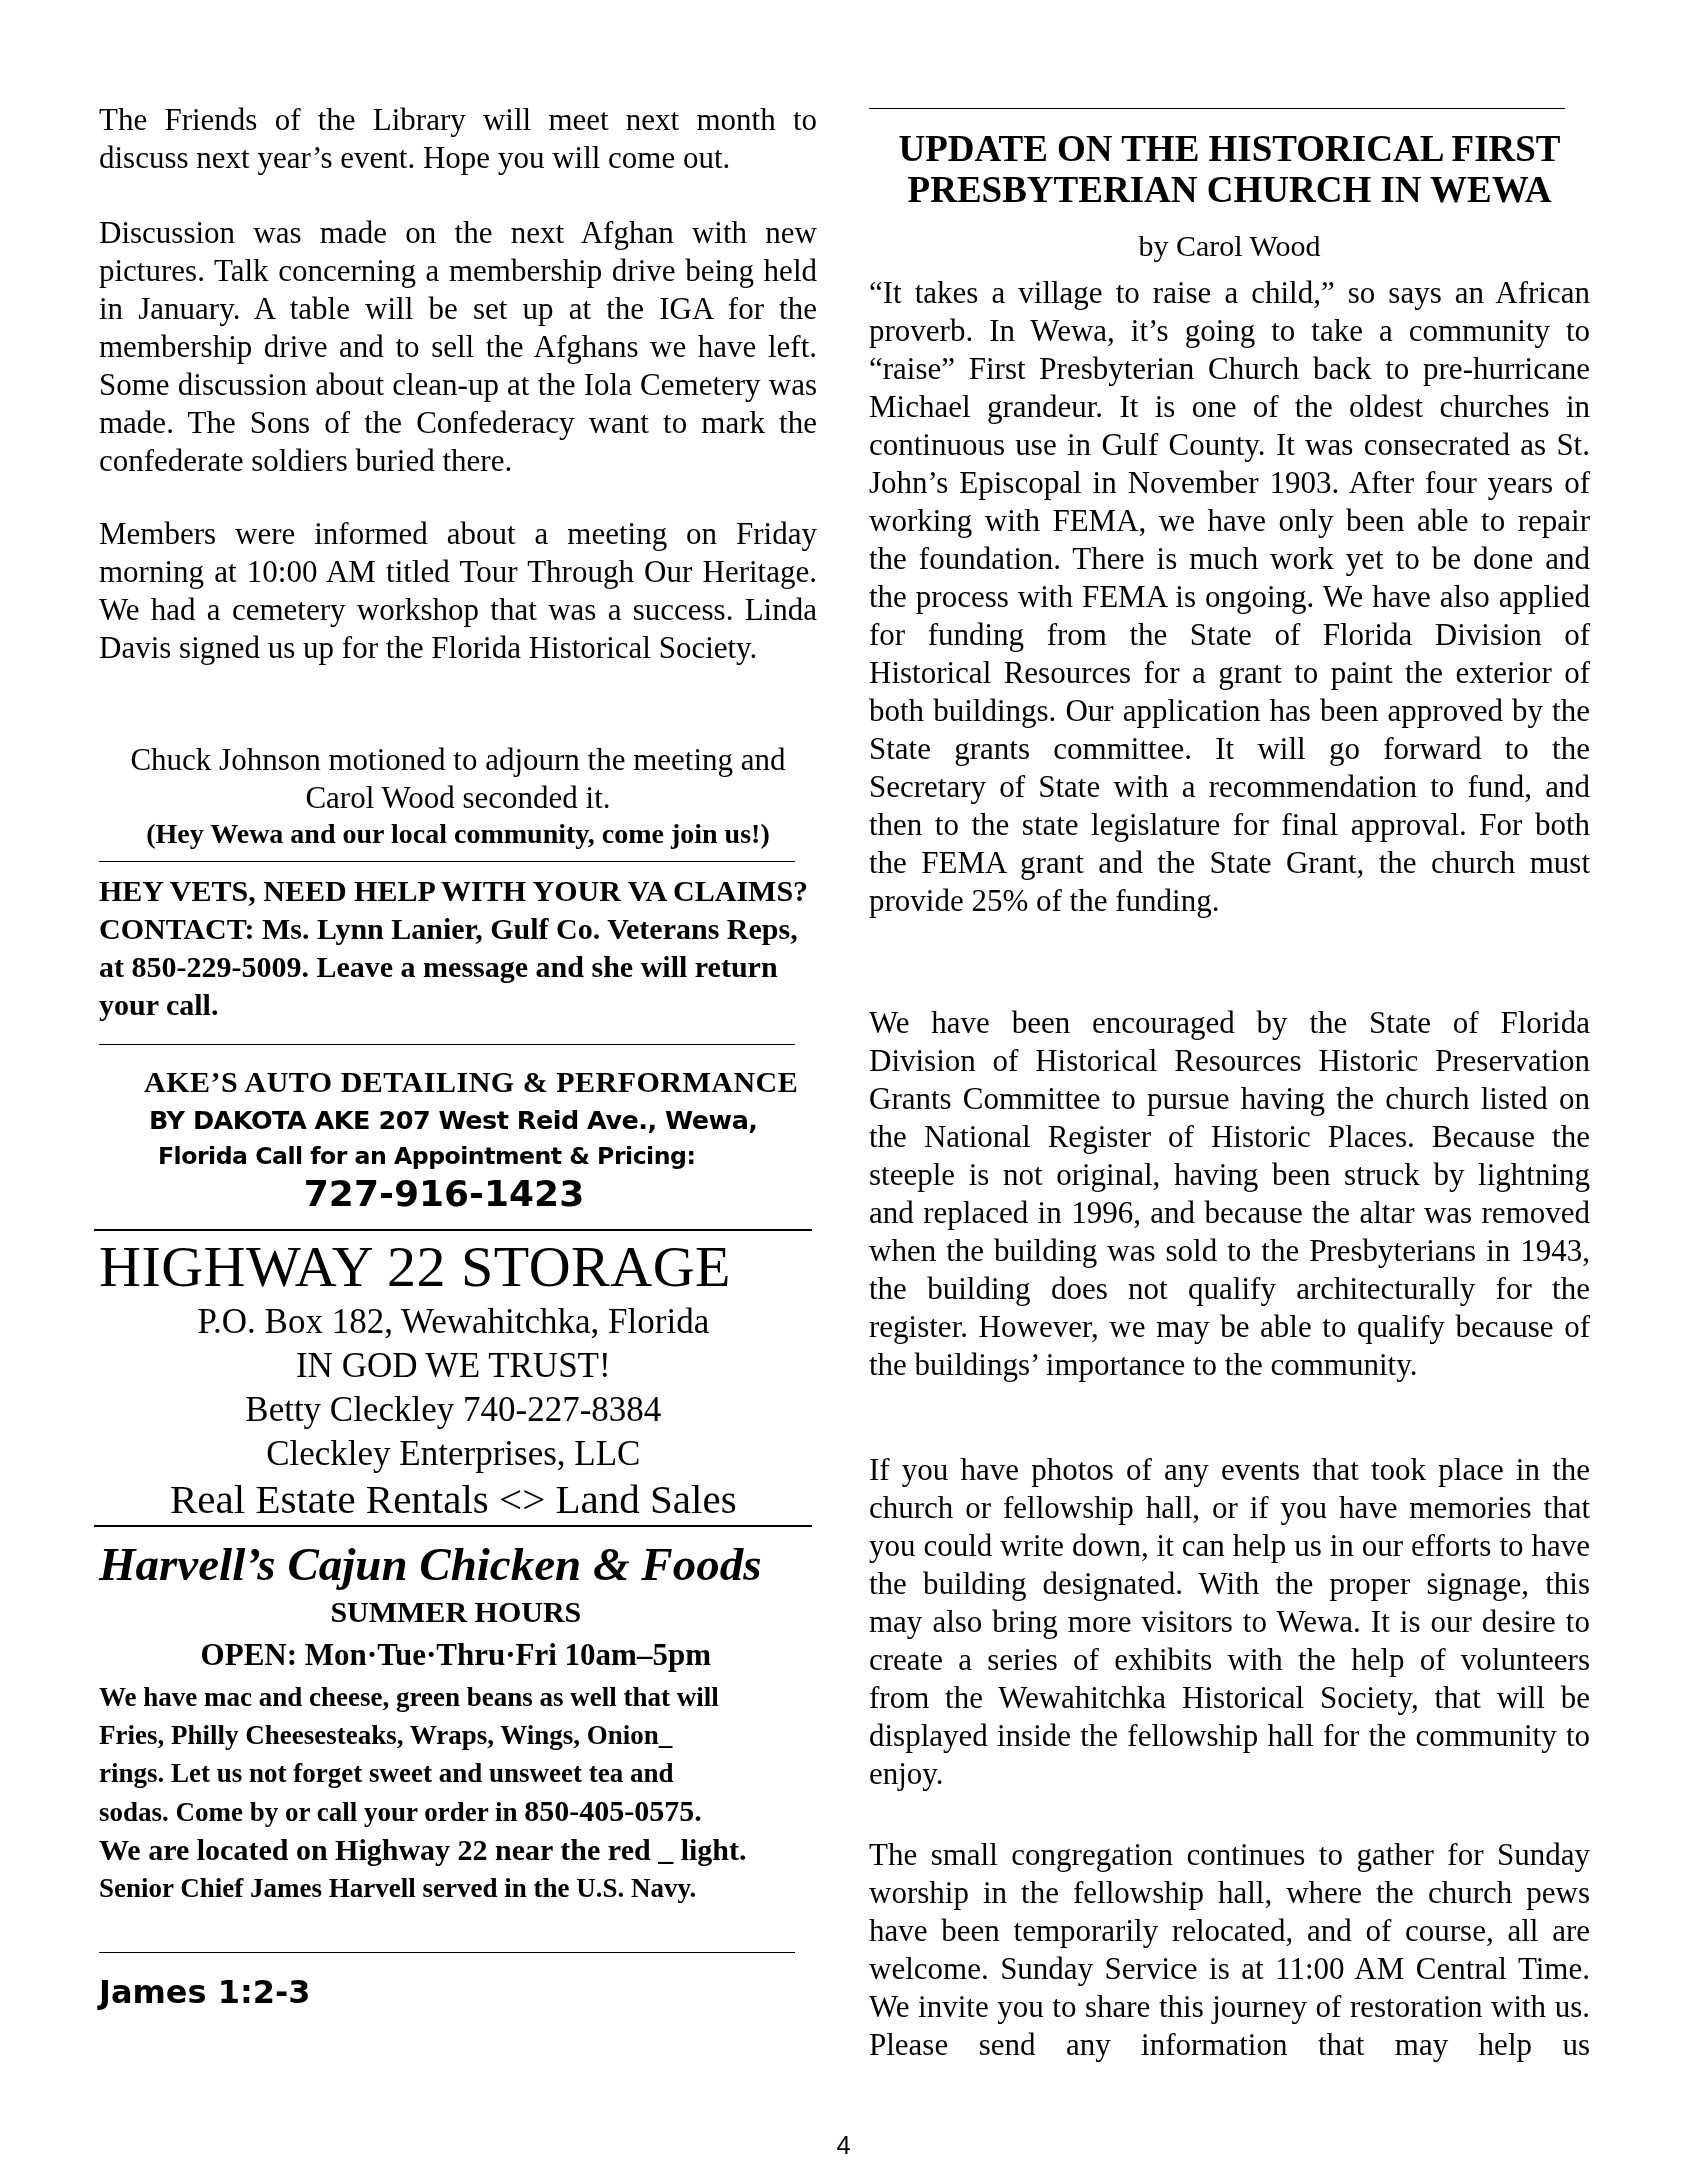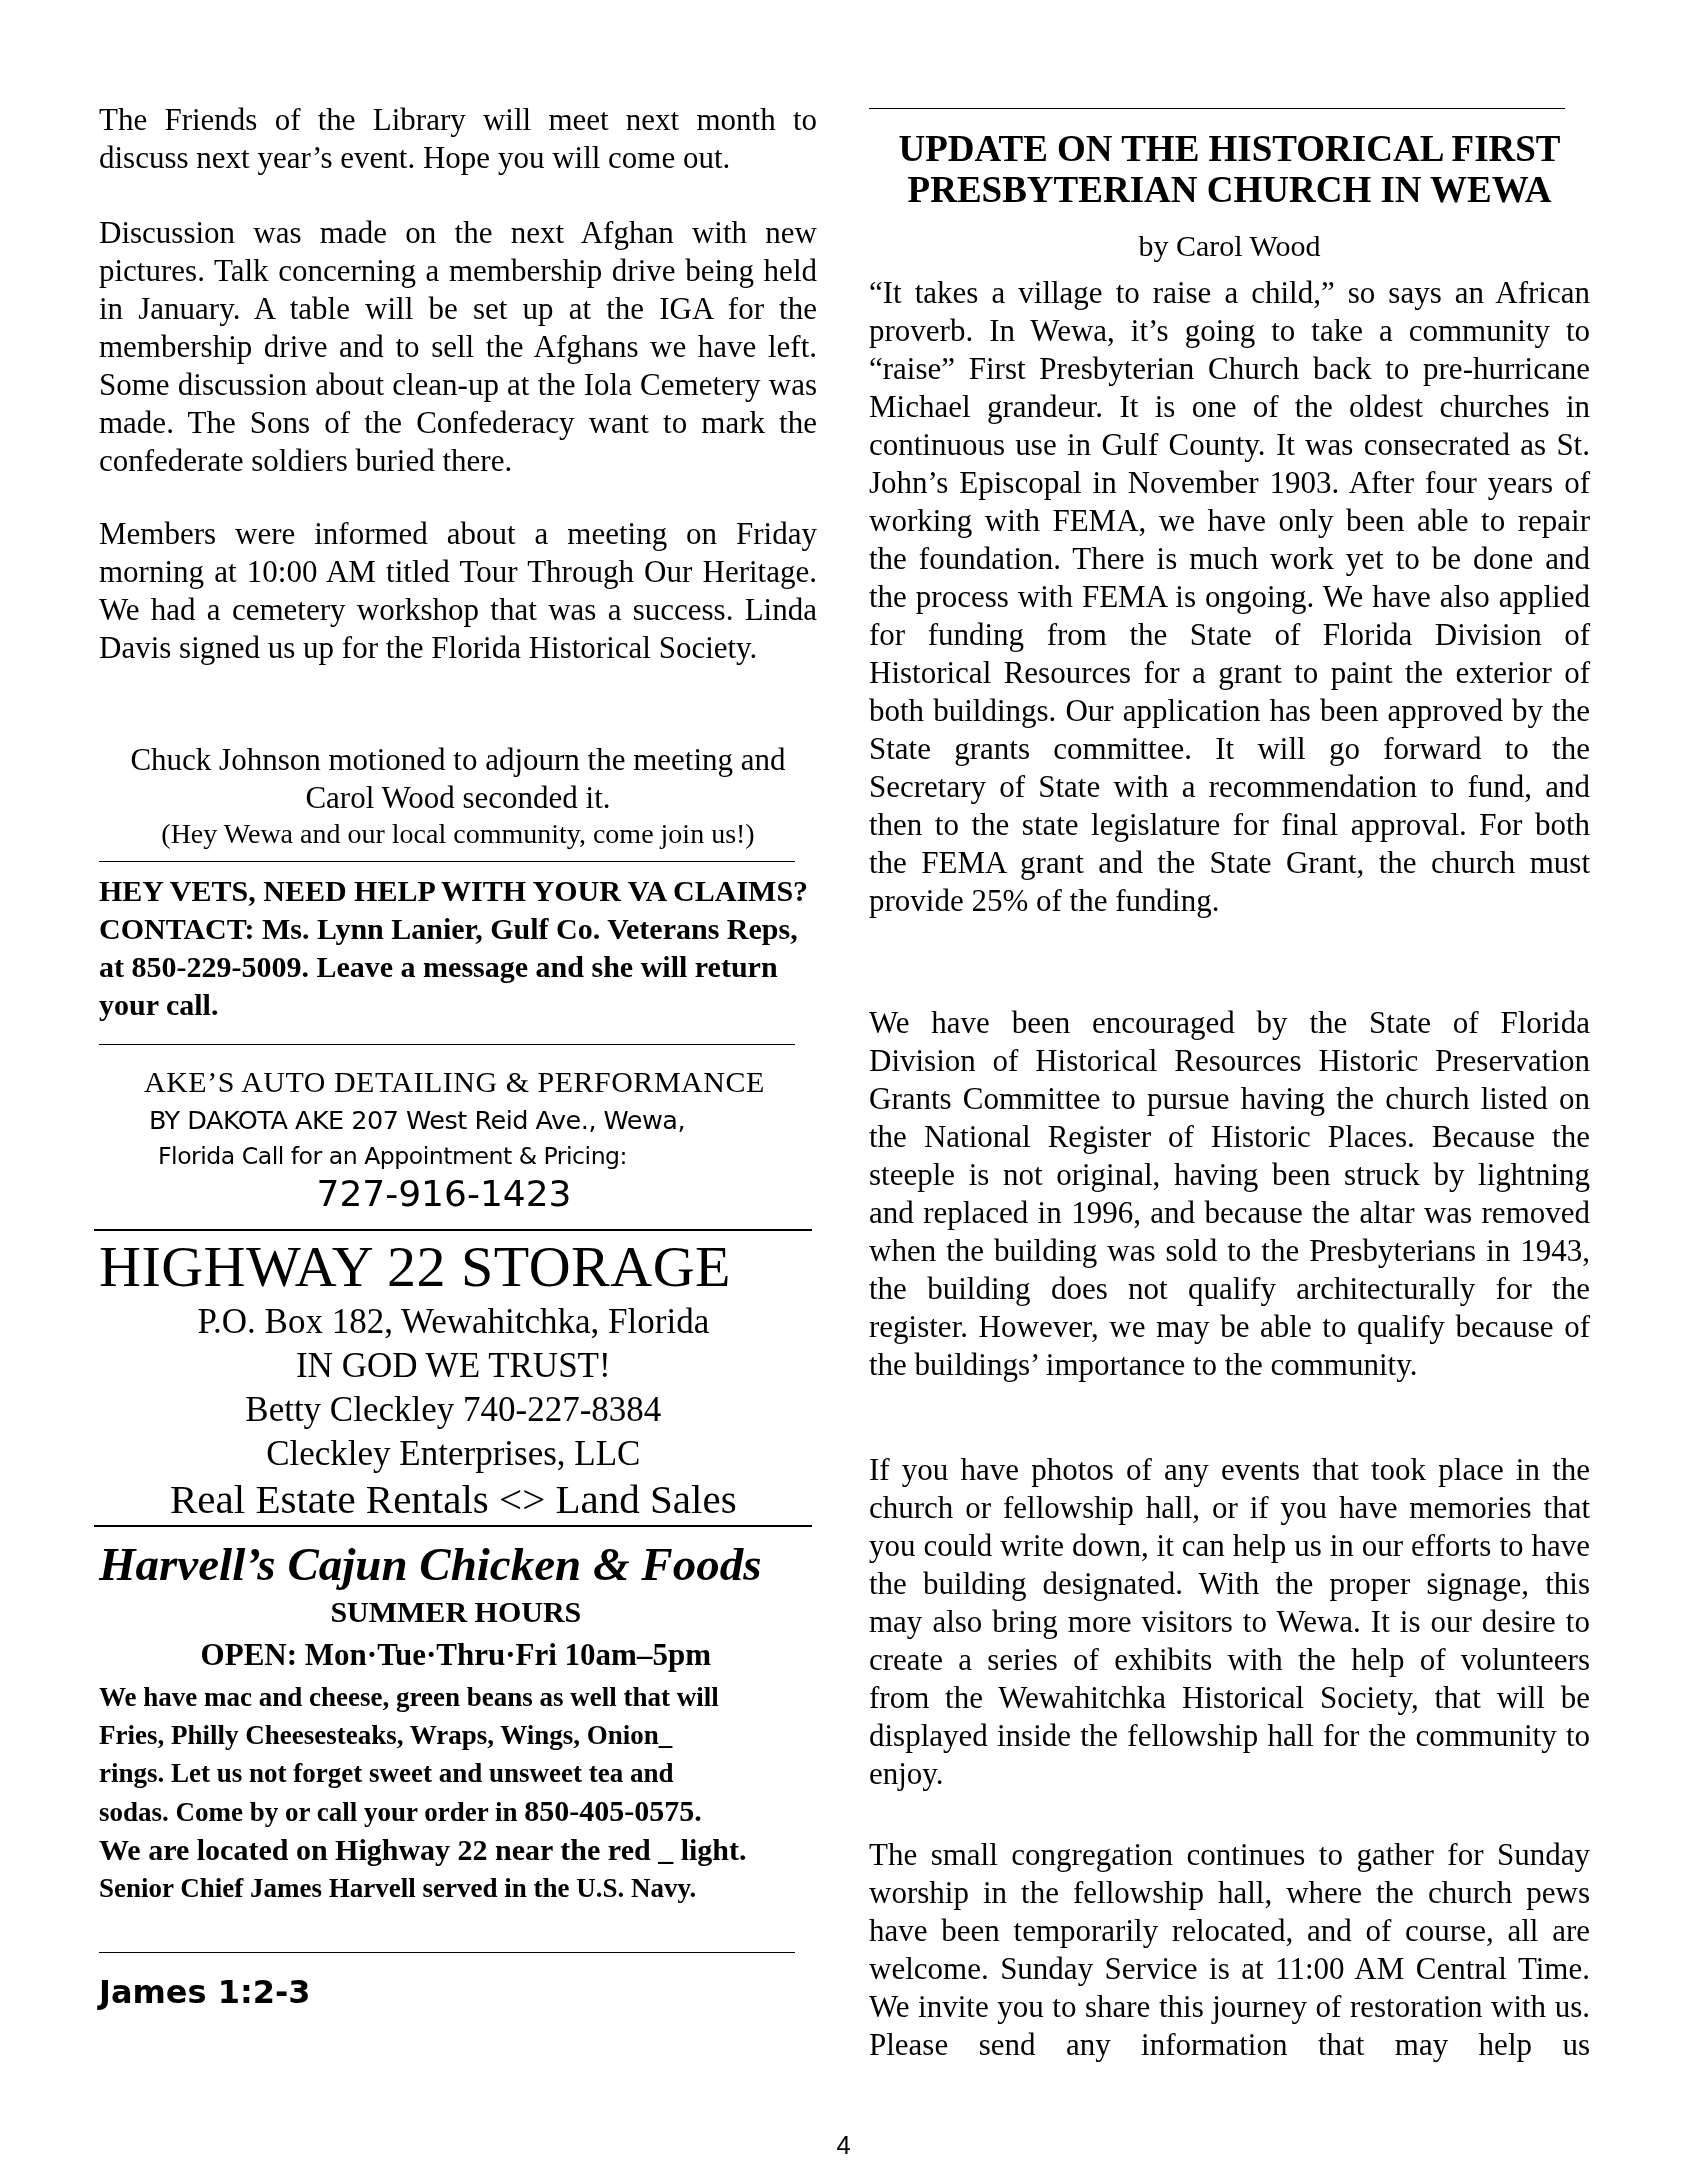--- a/index.html
+++ b/index.html
@@ -31,26 +31,26 @@
     .rule-thick {
       height: 0;
       border-top: 5.2px solid #000;
     }
 
     
     #p1 { position: absolute; top: 101px; width: 718px; }
     #p2 { position: absolute; top: 214px; width: 718px; }
     #p3 { position: absolute; top: 515px; width: 718px; }
     #adjourn { position: absolute; top: 741px; width: 718px; font-size: 31px; line-height: 38px; }
-    #join { position: absolute; top: 817px; width: 718px; font-size: 28px; line-height: 33px; font-weight: normal; text-align: center; }
+    #join { position: absolute; top: 817px; width: 718px; font-size: 28px; line-height: 33px; font-weight: bold; text-align: center; }
     #rule1 { position: absolute; top: 861px; left: 0; width: 696px; border-top-width: 0.9px; }
     #vets { position: absolute; top: 872px; width: 718px; font-size: 30px; line-height: 38px; font-weight: bold; text-align: left; }
     #rule2 { position: absolute; top: 1044px; left: 0; width: 696px; border-top-width: 0.9px; }
 
-    #ake { position: absolute; top: 1061px; width: 718px; font-family: "DejaVu Sans", "Liberation Sans", sans-serif; font-weight: normal; }
+    #ake { position: absolute; top: 1061px; width: 718px; font-family: "DejaVu Sans", "Liberation Sans", sans-serif; font-weight: bold; }
     #ake .l1 { font-family: "Liberation Serif", serif; font-size: 30px; line-height: 41px; letter-spacing: 0.5px; padding-left: 45px; text-transform: uppercase; }
     #ake .l2 { font-size: 25.5px; line-height: 37px; padding-left: 50px; letter-spacing: -0.5px; }
     #ake .l3 { font-size: 23.6px; line-height: 34px; padding-left: 59px; letter-spacing: -0.5px; }
     #ake .l4 { font-size: 36px; line-height: 41px; text-align: center; padding-right: 28px; }
 
     #rule3 { position: absolute; top: 1229px; left: -4.7px; width: 718px; border-top-width: 2.8px; }
     #storage { position: absolute; top: 1234px; left: -4.7px; width: 718px; text-align: center; font-weight: normal; }
     #storage .title { font-size: 58px; line-height: 66px; letter-spacing: 0.5px; text-align: left; padding-left: 4.7px; }
     #storage .sub { font-size: 35px; line-height: 44px; }
     #storage .sub.big { font-size: 41px; line-height: 47px; }

